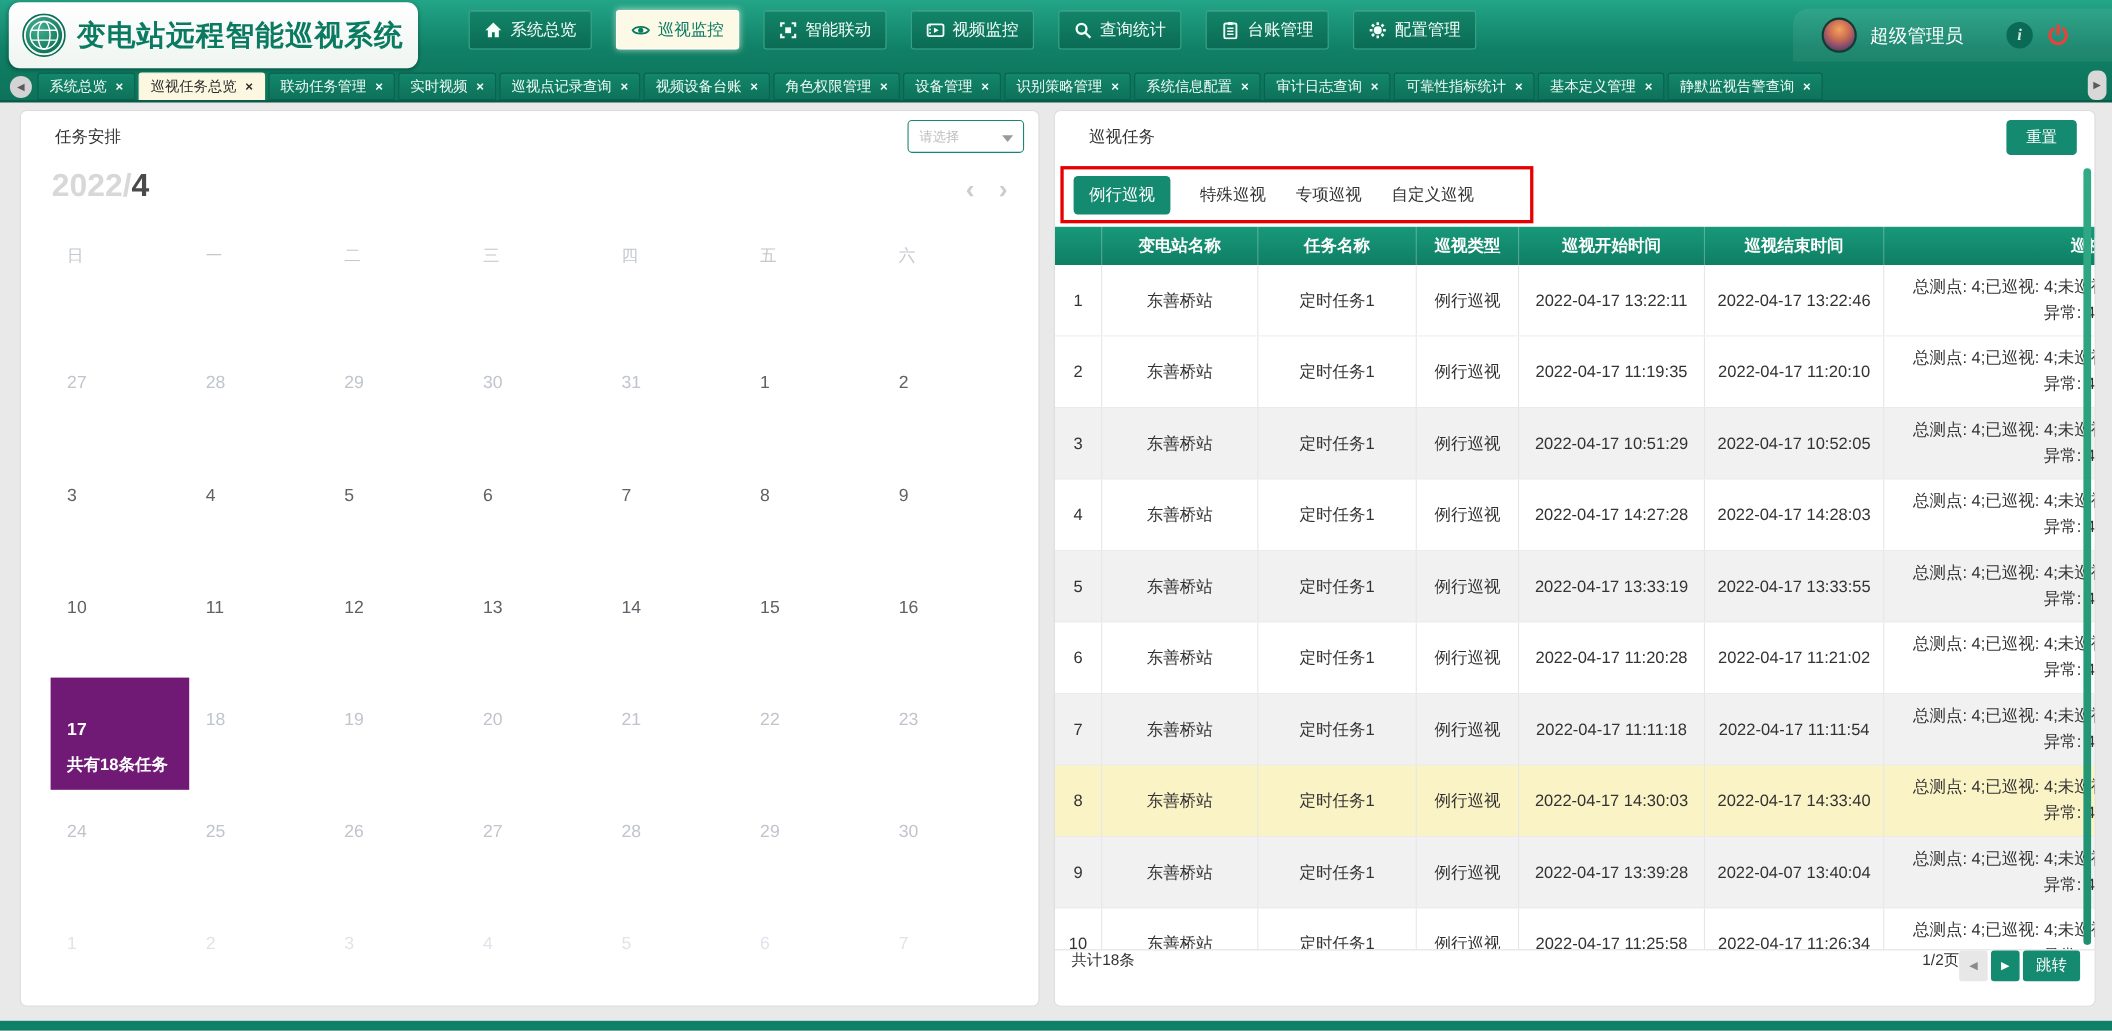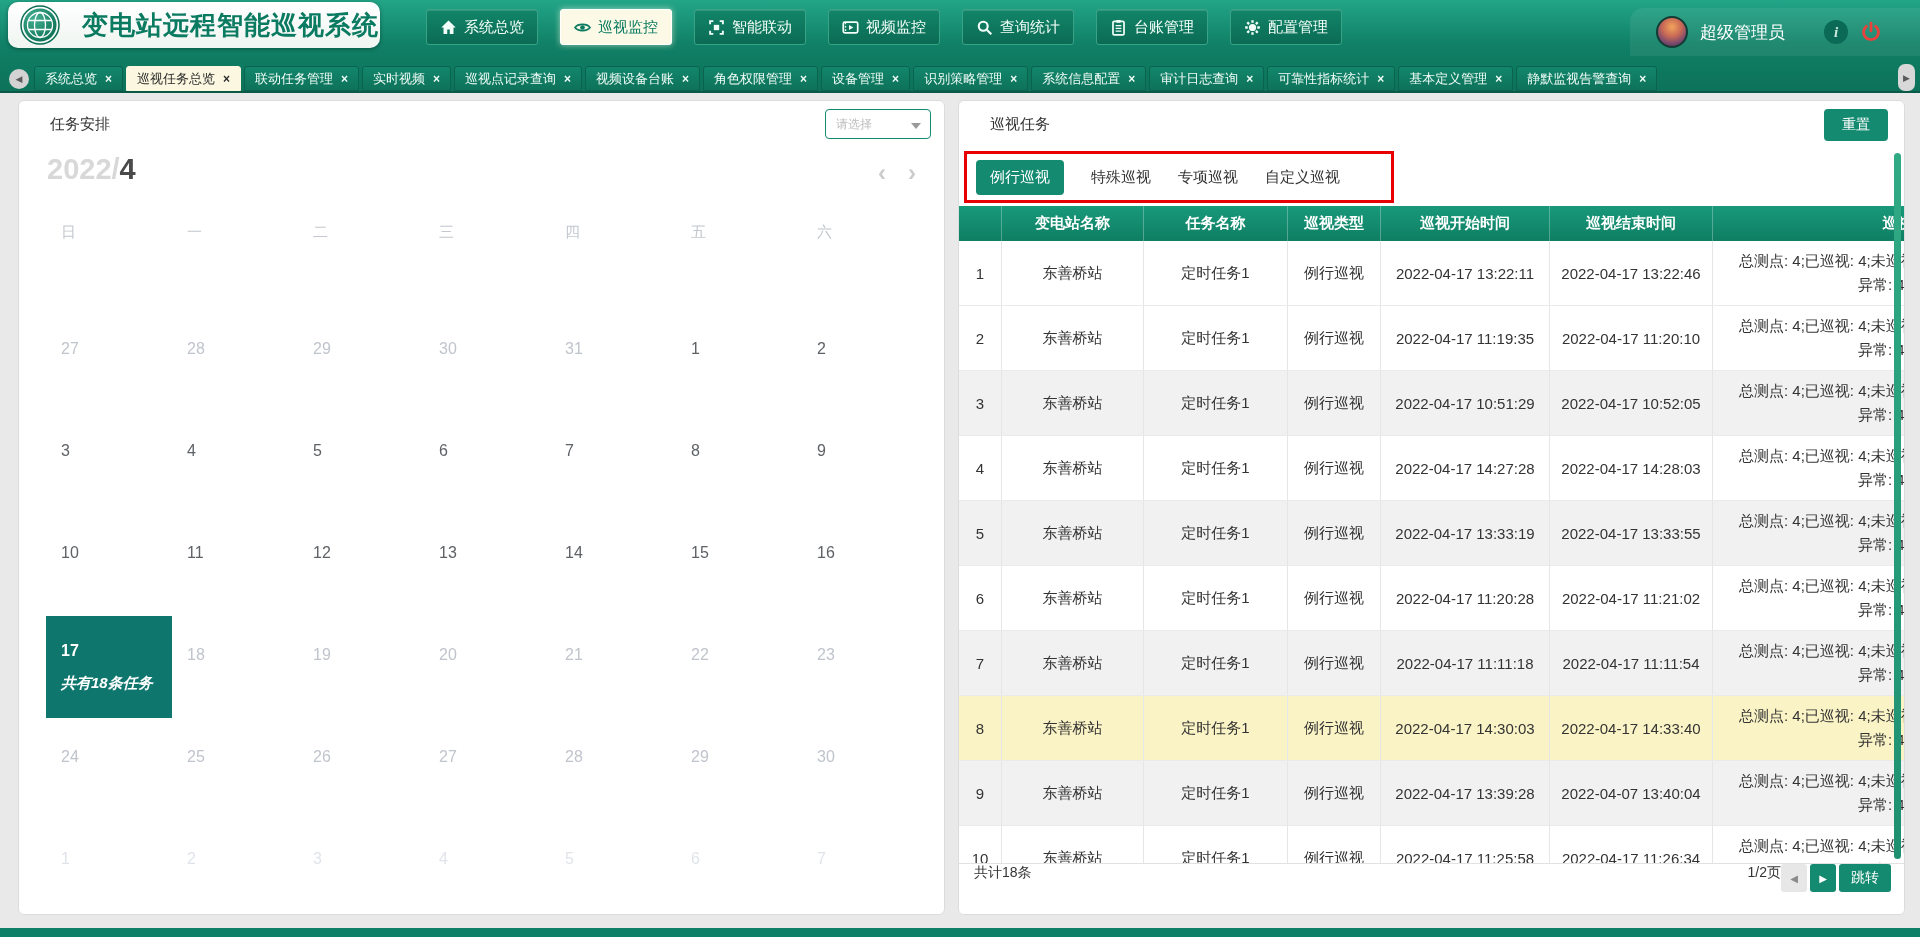--- a/index.html
+++ b/index.html
@@ -3,23 +3,23 @@
 <meta charset="utf-8">
 <style>
 *{margin:0;padding:0;box-sizing:border-box}
 body{font-family:"Liberation Sans","DejaVu Sans",sans-serif;background:#666}
 .stage{position:relative;width:1920px;height:937px;background:#E9E9E9;overflow:hidden}
 
 
 .header{position:absolute;left:0;top:0;width:1920px;height:93px;
  background:linear-gradient(180deg,#23A588 0%,#108066 48%,#0C7259 100%)}
 .header::after{content:"";position:absolute;left:0;bottom:0;width:100%;height:2px;background:#0A5A47}
-.logo-box{position:absolute;left:8px;top:2px;width:372px;height:46px;
+.logo-box{position:absolute;left:8px;top:2px;width:372px;height:60px;
  background:linear-gradient(180deg,#FFFFFF 0%,#EFF5F1 100%);border-radius:10px;
- display:flex;align-items:center;gap:22px;padding:0 12px;box-shadow:0 1px 4px rgba(0,0,0,.35)}
+ display:flex;align-items:center;gap:10px;padding:0 12px;box-shadow:0 1px 4px rgba(0,0,0,.35)}
 .logo-ic{width:40px;height:40px;flex:none}
 .app-title{font-size:26px;font-weight:bold;color:#0A7A60;letter-spacing:1px;white-space:nowrap}
 
 .nav{position:absolute;left:426px;top:9px;display:flex;gap:22px}
 .nav-btn{display:flex;align-items:center;gap:7px;height:36px;padding:0 13px;
  background:linear-gradient(180deg,#128569,#0B6B54);border:1px solid #39A386;border-radius:3px;
  color:#F3FFF9;font-size:15px;box-shadow:inset 0 1px 0 rgba(255,255,255,.15);cursor:pointer;white-space:nowrap}
 .nav-btn .nav-ic{width:17px;height:17px;display:flex}
 .nav-btn .nav-ic svg{width:100%;height:100%}
 .nav-btn.active{background:#FCF9E6;color:#0A7A60;border-color:#FFFFFF;box-shadow:0 0 6px rgba(255,255,230,.6)}
@@ -69,23 +69,23 @@
 .cal-prev,.cal-next{position:absolute;top:58px;font-size:24px;color:#CCC;cursor:pointer;font-weight:bold}
 .cal-prev{right:58px}.cal-prev::before{content:"‹"}
 .cal-next{right:28px}.cal-next::before{content:"›"}
 .cal-week{position:absolute;left:27px;top:122px;display:flex}
 .cal-week span{width:126px;padding-left:15px;font-size:15px;color:#C3C7CE}
 .cal-grid{position:absolute;left:27px;top:209px;width:882px;display:flex;flex-wrap:wrap}
 .cal-cell{width:126px;height:102px;padding:30px 0 0 15px;font-size:16px;cursor:pointer}
 .cal-cell.normal{color:#5E6266}
 .cal-cell.muted{color:#C0C4CC}
 .cal-cell.faint{color:#E0E4EA}
-.cal-cell.selected{background:#0f766e;color:#FFF;padding-top:26px;font-weight:bold}
+.cal-cell.selected{background:#701a75;color:#FFF;padding-top:39px;font-weight:bold}
 .sel-note{display:none}
-.cal-cell.selected .sel-note{display:block;margin-top:14px;font-style:italic;font-weight:bold;font-size:15px;width:112px;line-height:1.2}
+.cal-cell.selected .sel-note{display:block;margin-top:14px;font-weight:bold;font-size:15px;width:112px;line-height:1.2}
 
 
 .reset-btn{position:absolute;right:16px;top:8px;width:64px;height:32px;background:#148A70;color:#FFF;
  border:none;border-radius:4px;font-size:14px;cursor:pointer;display:flex;align-items:center;justify-content:center}
 .filter-box{position:absolute;left:5px;top:50px;width:430px;height:52px;border:3px solid #E80000;
  display:flex;align-items:center;gap:27px;padding-left:9px}
 .filter-tab{font-size:15px;color:#333;cursor:pointer;white-space:nowrap}
 .filter-tab.active{background:#148A70;color:#FFF;border-radius:4px;padding:8px 14px;font-size:15px}
 
 

